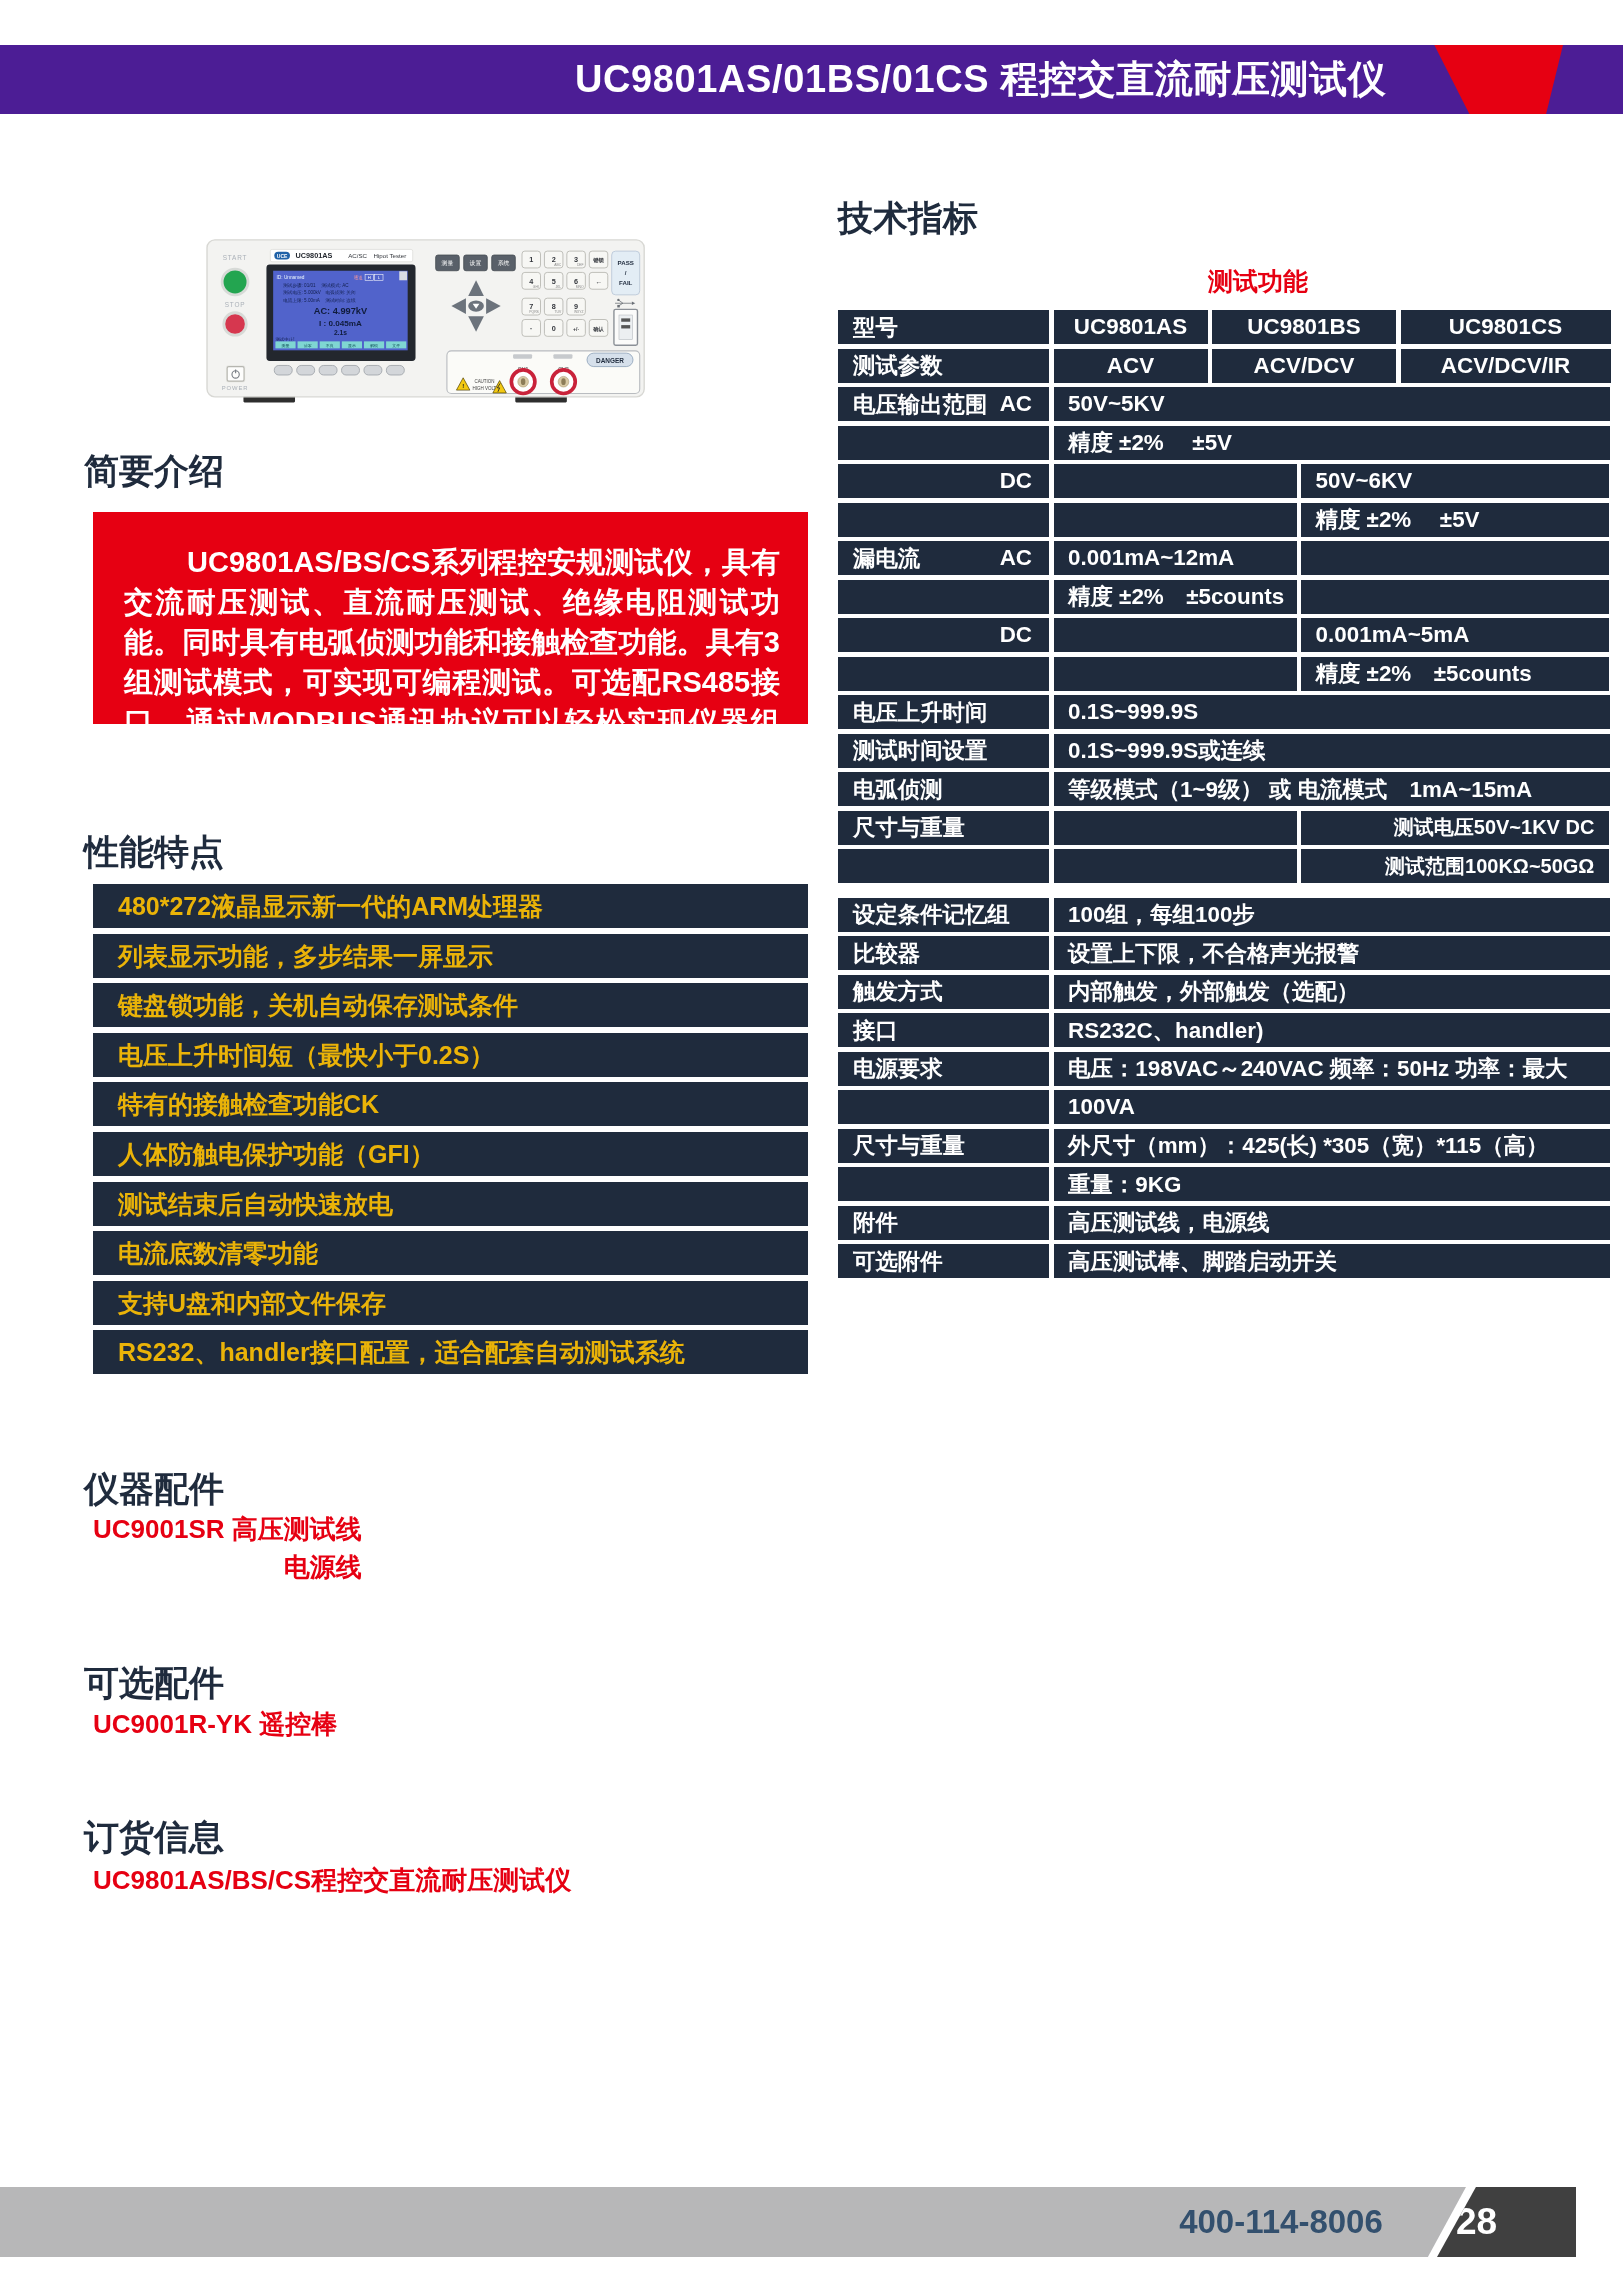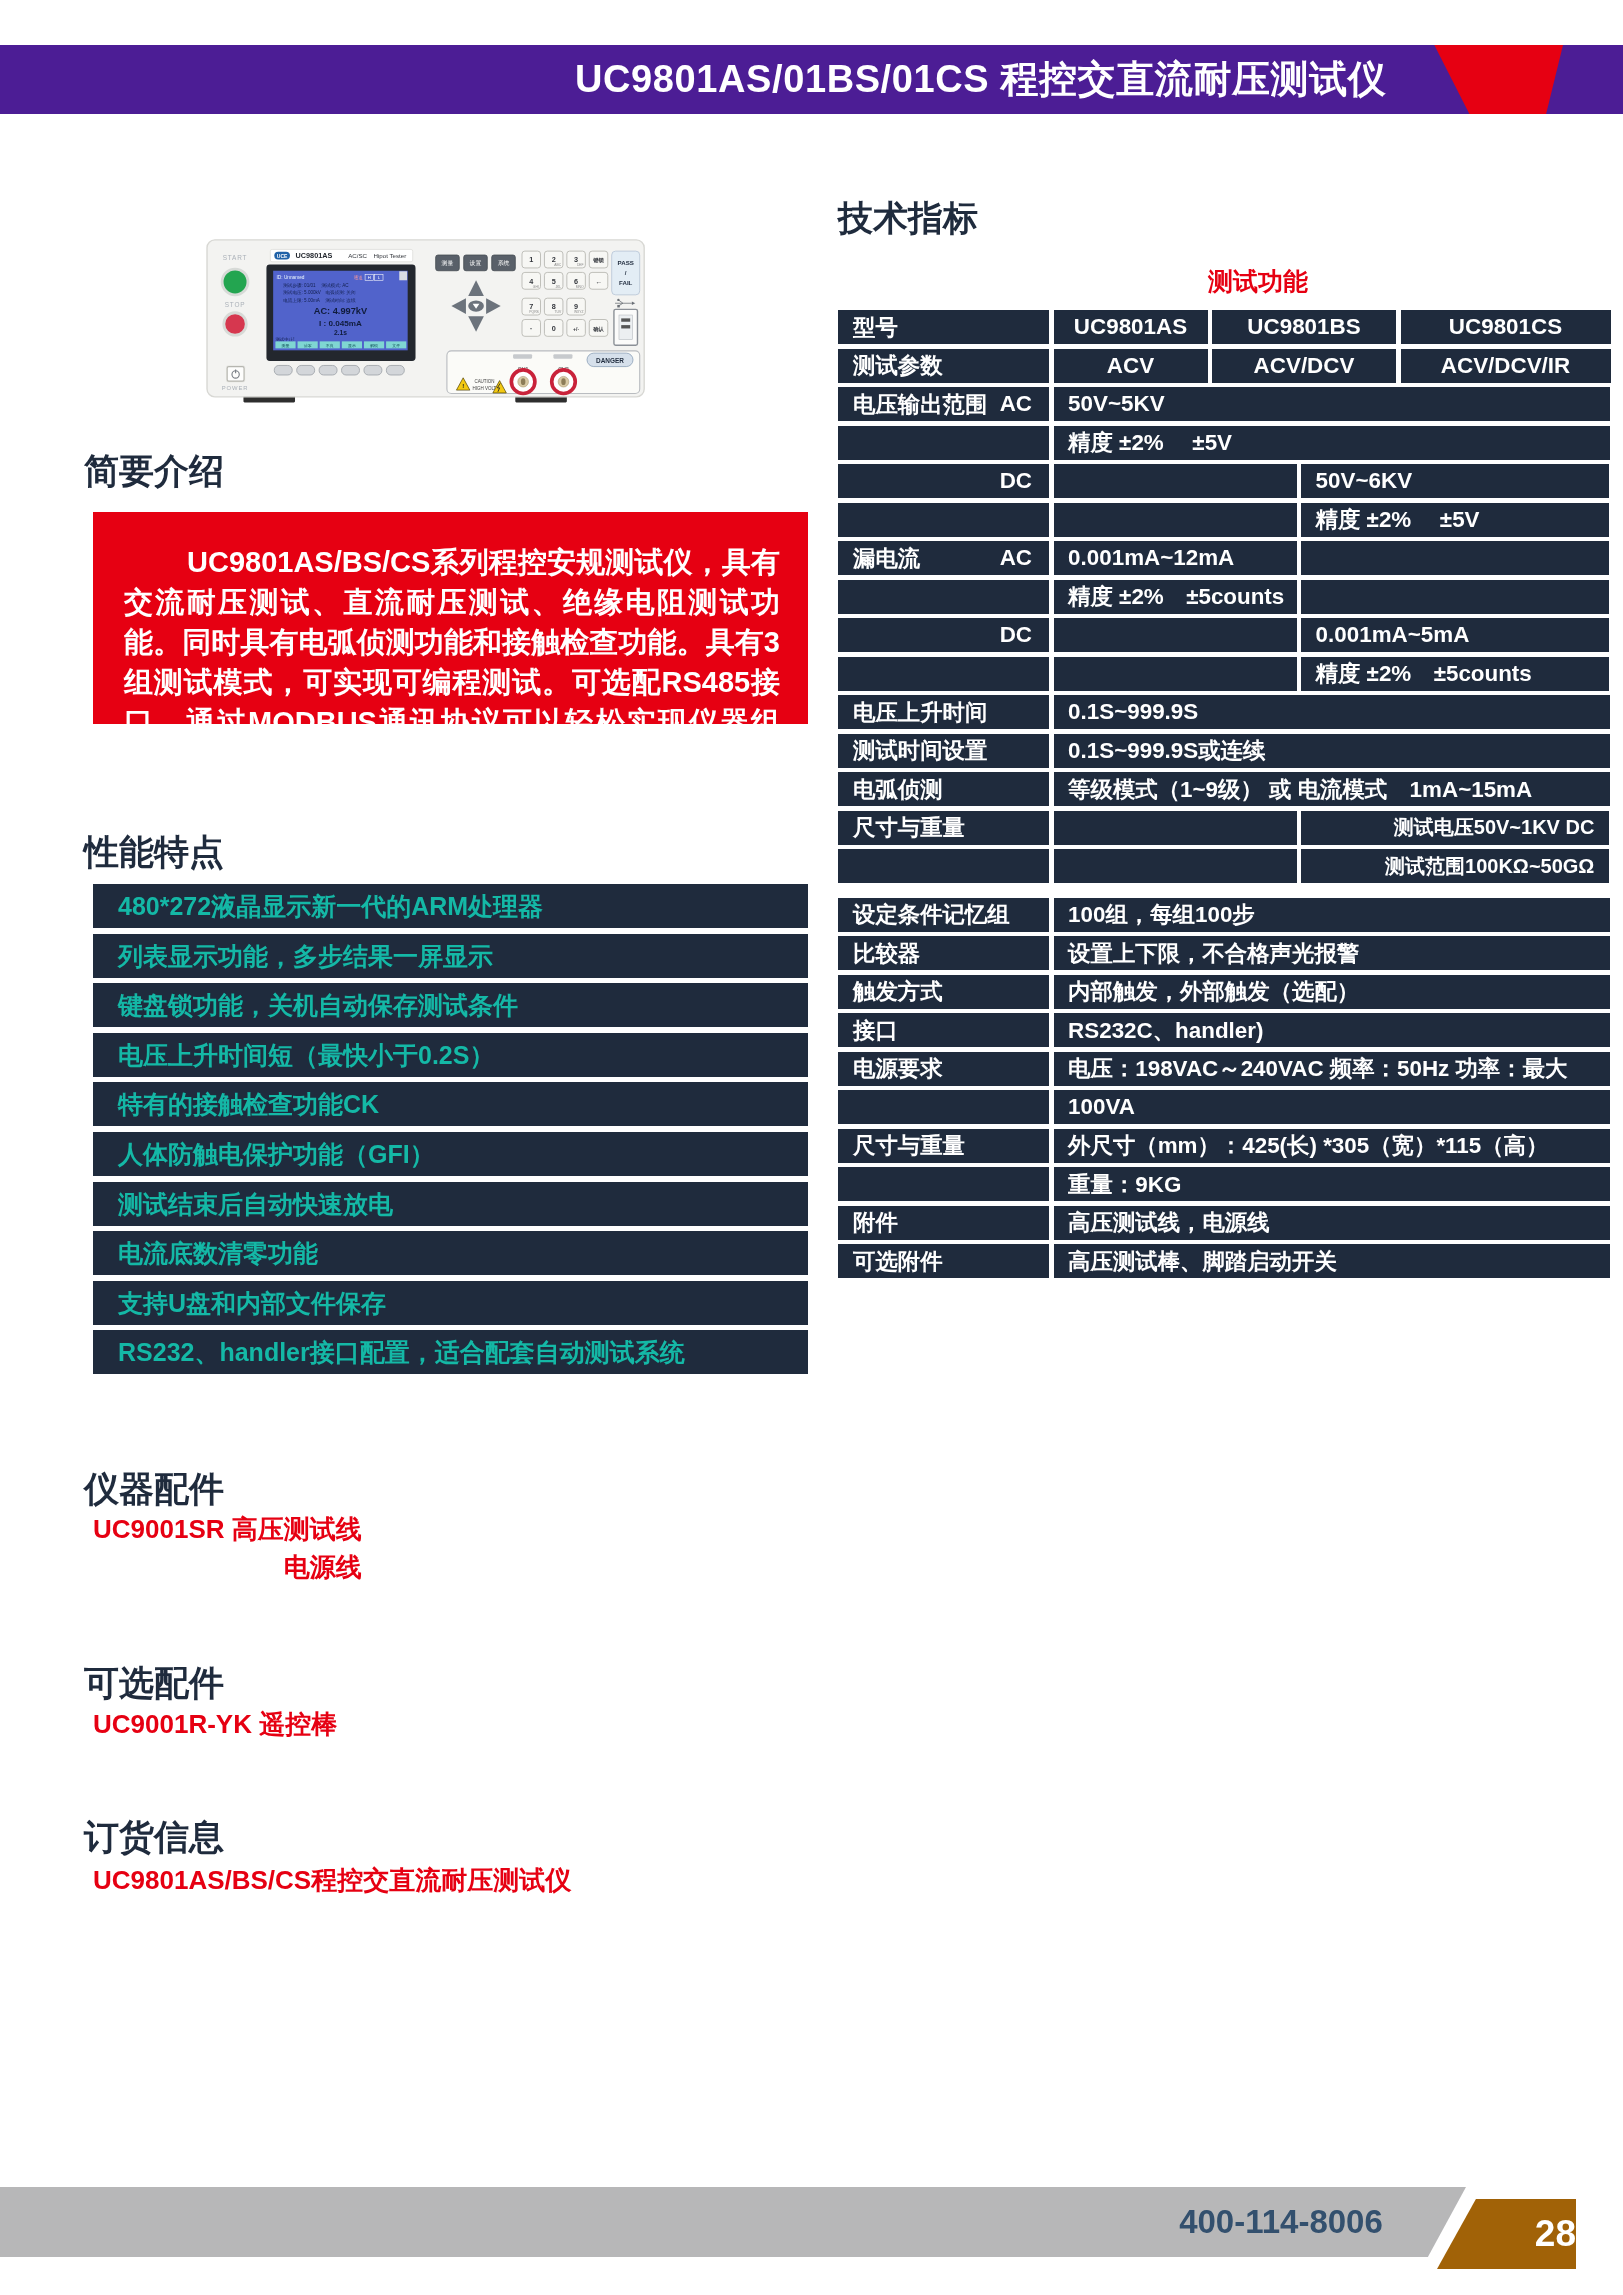--- a/index.html
+++ b/index.html
@@ -28,33 +28,33 @@
   .w-mid{width:243px}.w-right{width:308px}.w-full{width:556px}
   .a-center{justify-content:center;padding-left:0;}
   .a-right{justify-content:flex-end;padding-right:14.6px;padding-left:16px;font-size:20px;}
   
   .intro-box{position:absolute;left:93px;top:512px;width:715px;height:212px;background:#E60012;
     box-sizing:border-box;padding:30px 28px 0 31px;}
   .intro-box p{margin:0;color:#fff;font-size:29px;line-height:40px;font-weight:bold;
     text-align:justify;text-indent:63px;}
   
   #features-list{position:absolute;left:93px;top:884px;width:715px;}
-  .feature{background:#1F2B3D;color:#14b8a6;font-size:25px;font-weight:bold;height:44px;
+  .feature{background:#1F2B3D;color:#eab308;font-size:25px;font-weight:bold;height:44px;
     line-height:44px;padding-left:25px;margin-bottom:5.6px;white-space:nowrap;box-sizing:border-box;}
   
   .red-list{position:absolute;left:93px;}
   .red-item{color:#E60012;font-size:26px;font-weight:bold;line-height:38px;white-space:nowrap;}
   
   .footer-gray{position:absolute;left:0;top:2187px;width:1466px;height:70px;background:#B7B7B8;
     clip-path:polygon(0 0,100% 0,97.4% 100%,0 100%);}
   .footer-phone{position:absolute;left:953px;top:2187px;width:656px;height:70px;line-height:70px;
     text-align:center;color:#33506E;font-size:33px;font-weight:bold;}
-  .footer-page{position:absolute;left:1437px;top:2187px;width:139px;height:70px;background:#a16207;
+  .footer-page{position:absolute;left:1437px;top:2187px;width:139px;height:70px;background:#404040;
     clip-path:polygon(28% 0,100% 0,100% 100%,0 100%);color:#fff;font-size:37px;font-weight:bold;
-    text-align:right;line-height:70px;padding-left:19px;box-sizing:border-box;margin-top:12px;}
+    text-align:left;line-height:70px;padding-left:19px;box-sizing:border-box;}
   
   #device-svg{position:absolute;left:179px;top:224px;width:468px;height:191px;}
   #device-svg text{font-family:"Liberation Sans","DejaVu Sans",sans-serif;}
 </style>
 </head>
 <body>
 
 <div class="header-bar">
   <div class="header-title">UC9801AS/01BS/01CS 程控交直流耐压测试仪</div>
   <div class="header-accent"></div>

